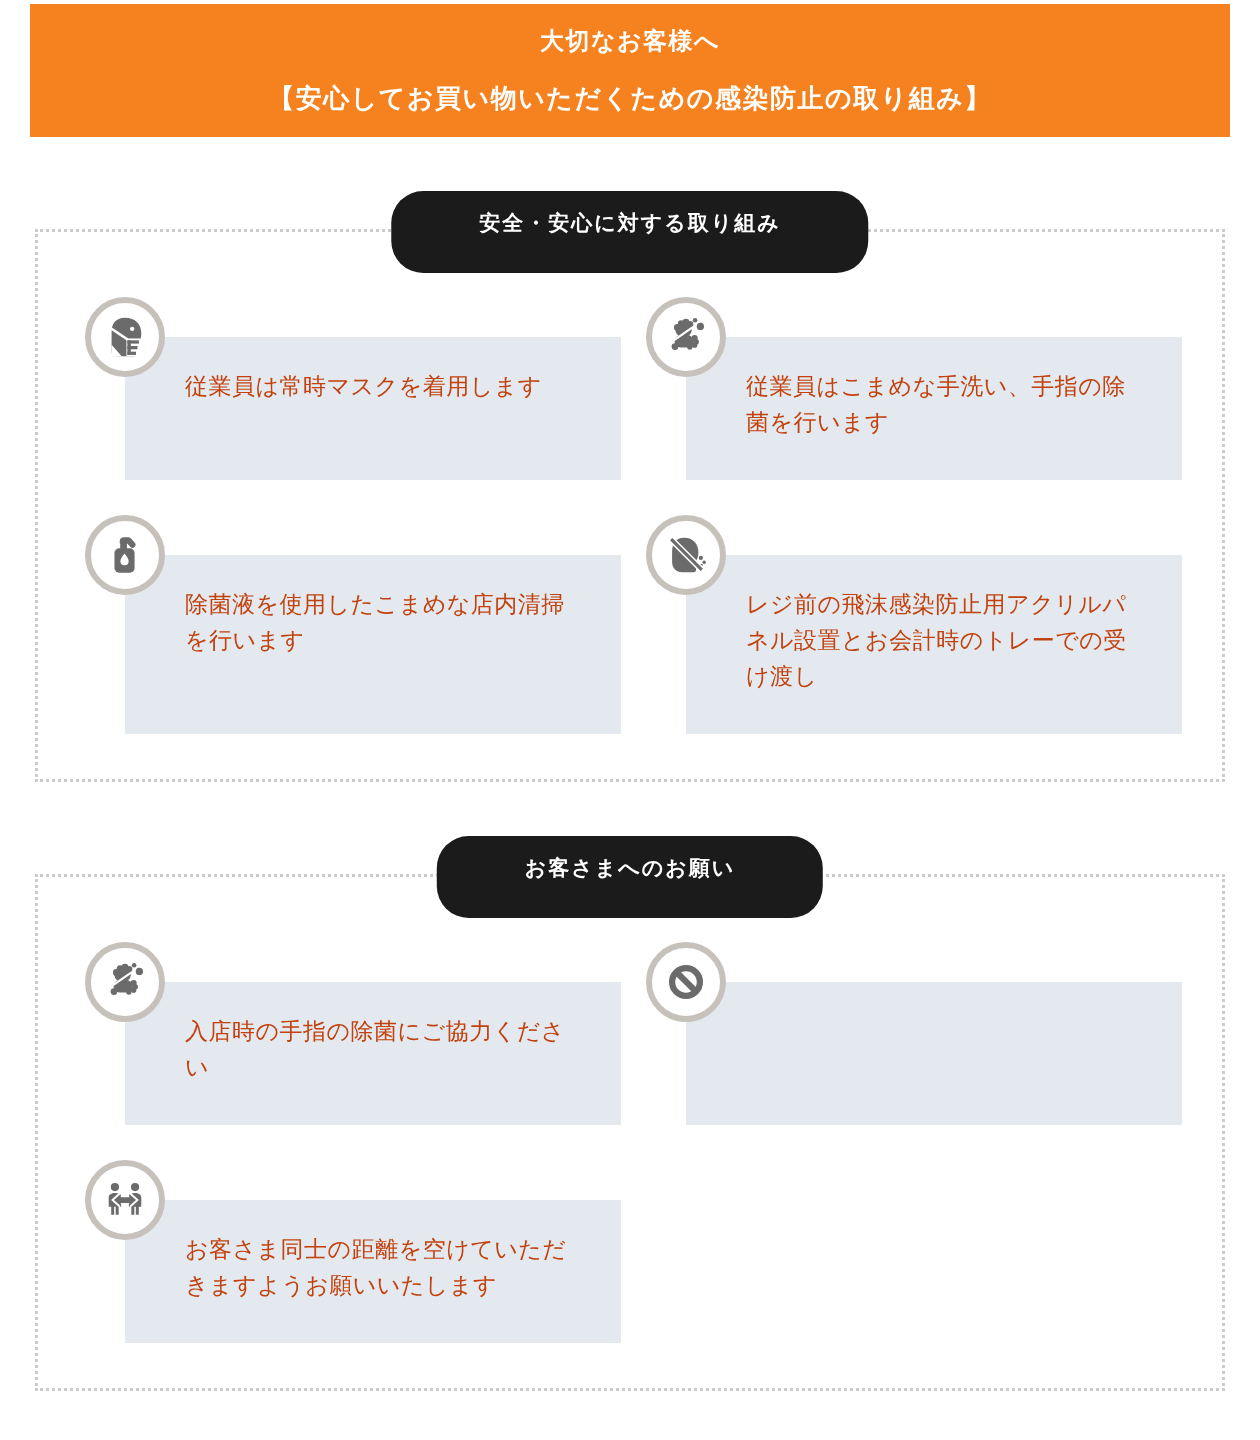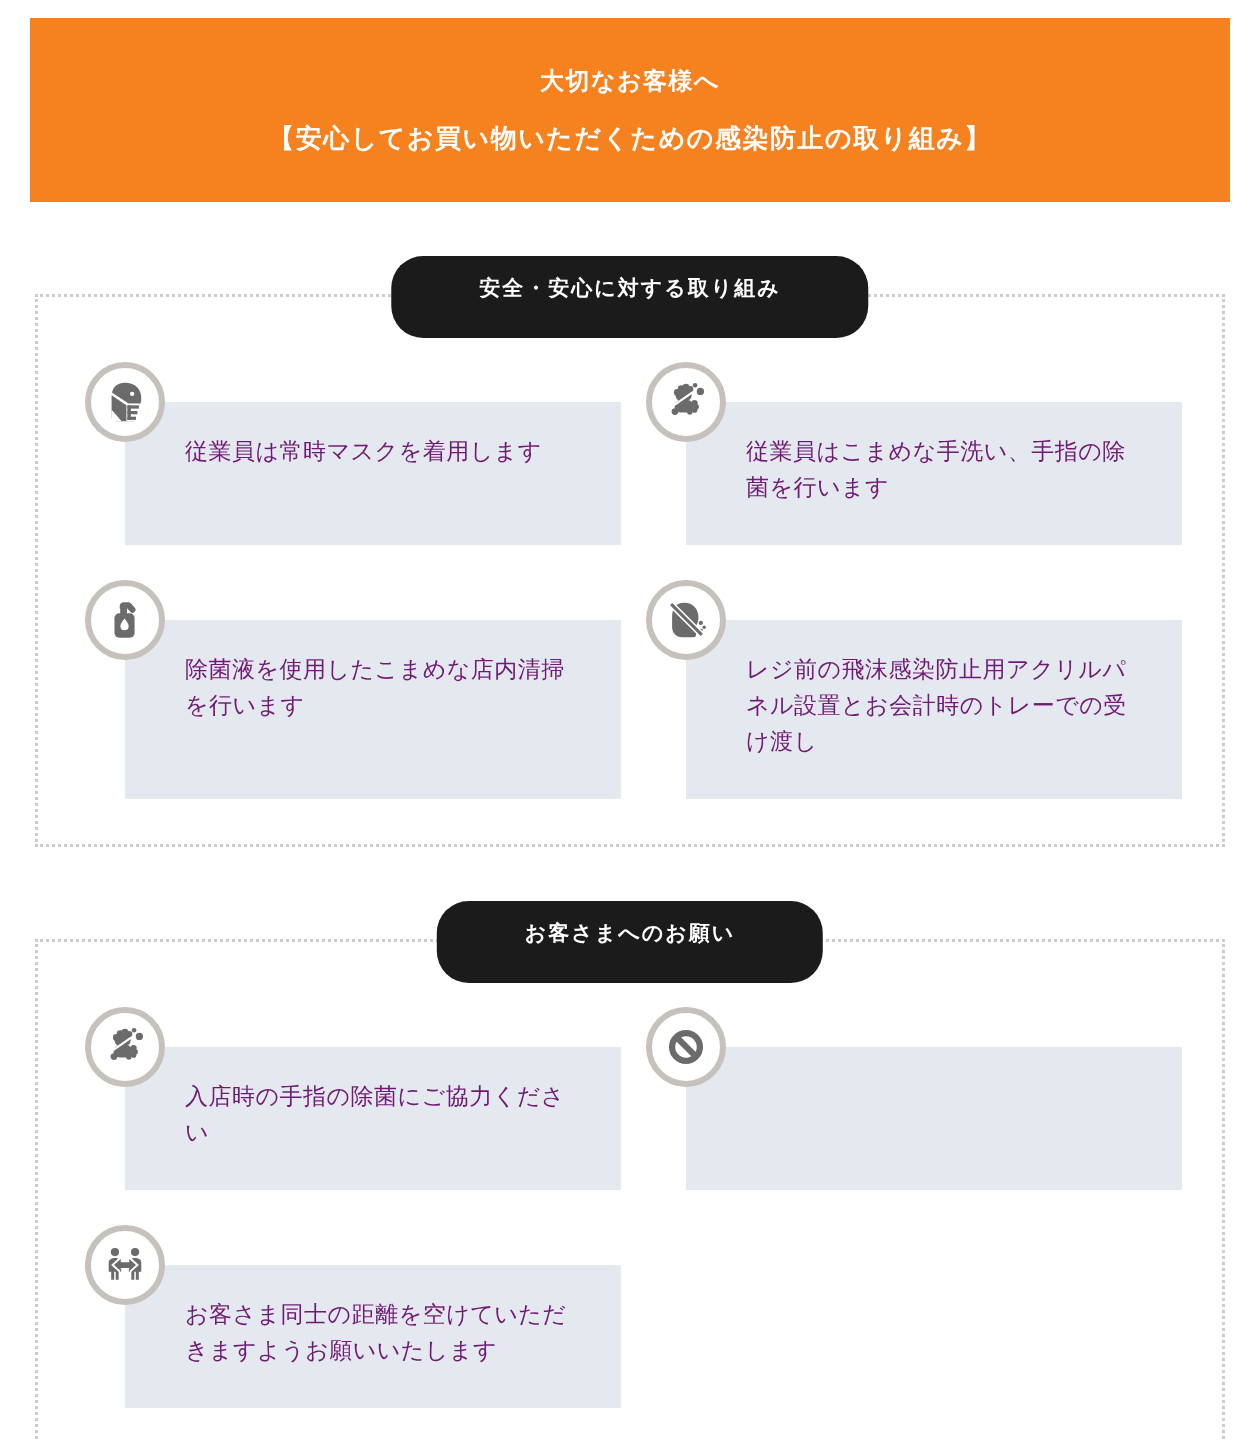--- a/index.html
+++ b/index.html
@@ -6,22 +6,22 @@
   body {
     width: 1260px;
     min-height: 1440px;
     font-family: "Liberation Sans", "DejaVu Sans", sans-serif;
     color: #262626;
     box-sizing: border-box;
   }
 
   
   .banner {
-    margin: 18px 30px 0;
-    height: 184px;
+    margin: 4px 30px 0;
+    height: 133px;
     background: #F5821F;
     display: flex;
     flex-direction: column;
     align-items: center;
     justify-content: center;
     gap: 24px;
   }
   .banner-title {
     color: #ffffff;
     font-weight: bold;
@@ -71,21 +71,21 @@
 
   .item {
     position: relative;
     background: #E4E9F0;
     min-height: 130px;
     box-sizing: border-box;
     padding: 31px 40px 40px 60px;
     font-size: 23px;
     line-height: 36px;
     letter-spacing: 0.5px;
-    color: #701a75;
+    color: #c2410c;
   }
 
   .icon-circle {
     position: absolute;
     left: -40px;
     top: -40px;
     width: 80px;
     height: 80px;
     box-sizing: border-box;
     background: #ffffff;

